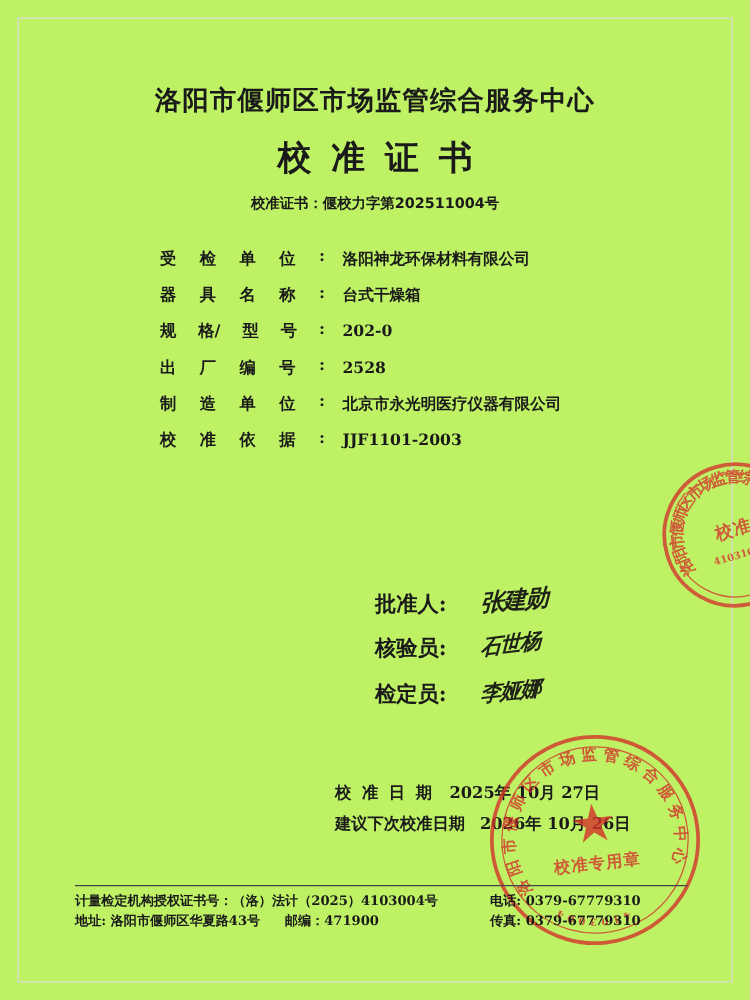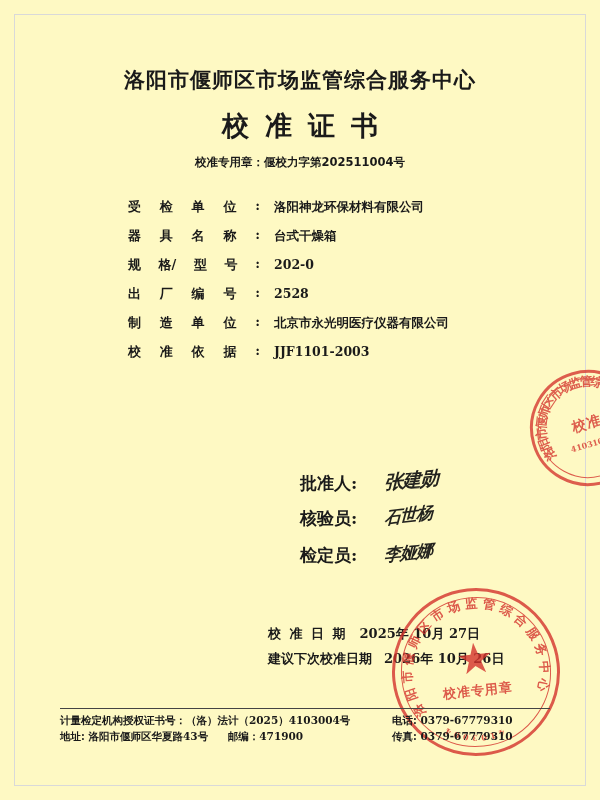--- a/index.html
+++ b/index.html
@@ -9,21 +9,21 @@
     height: 800px;
     background: #ffffff;
     font-family: "DejaVu Sans", "Liberation Sans", sans-serif;
     color: #1a1a1a;
     overflow: hidden;
     position: relative;
   }
   .page {
     position: absolute;
     inset: 0;
-    background: #fef9c3;
+    background: #bef264;
   }
   .page-border {
     position: absolute;
     left: 14px; top: 14px; right: 14px; bottom: 14px;
     border: 1px solid #d9d9d9;
     pointer-events: none;
   }
 
   
   .org-title {
@@ -272,21 +272,21 @@
 </head>
 <body>
 
 <div class="page">
   <div class="page-border"></div>
 
   <div class="org-title">洛阳市偃师区市场监管综合服务中心</div>
   <div class="doc-title">校准证书</div>
 
   <div class="cert-no">
-    <span>校准专用章：</span><span>偃校力字第202511004号</span>
+    <span>校准证书：</span><span>偃校力字第202511004号</span>
   </div>
 
   <div class="fields">
     <div class="field-row">
       <div class="field-label">
         <span>受</span>
         <span>检</span>
         <span>单</span>
         <span>位</span>
         <span>:</span>

